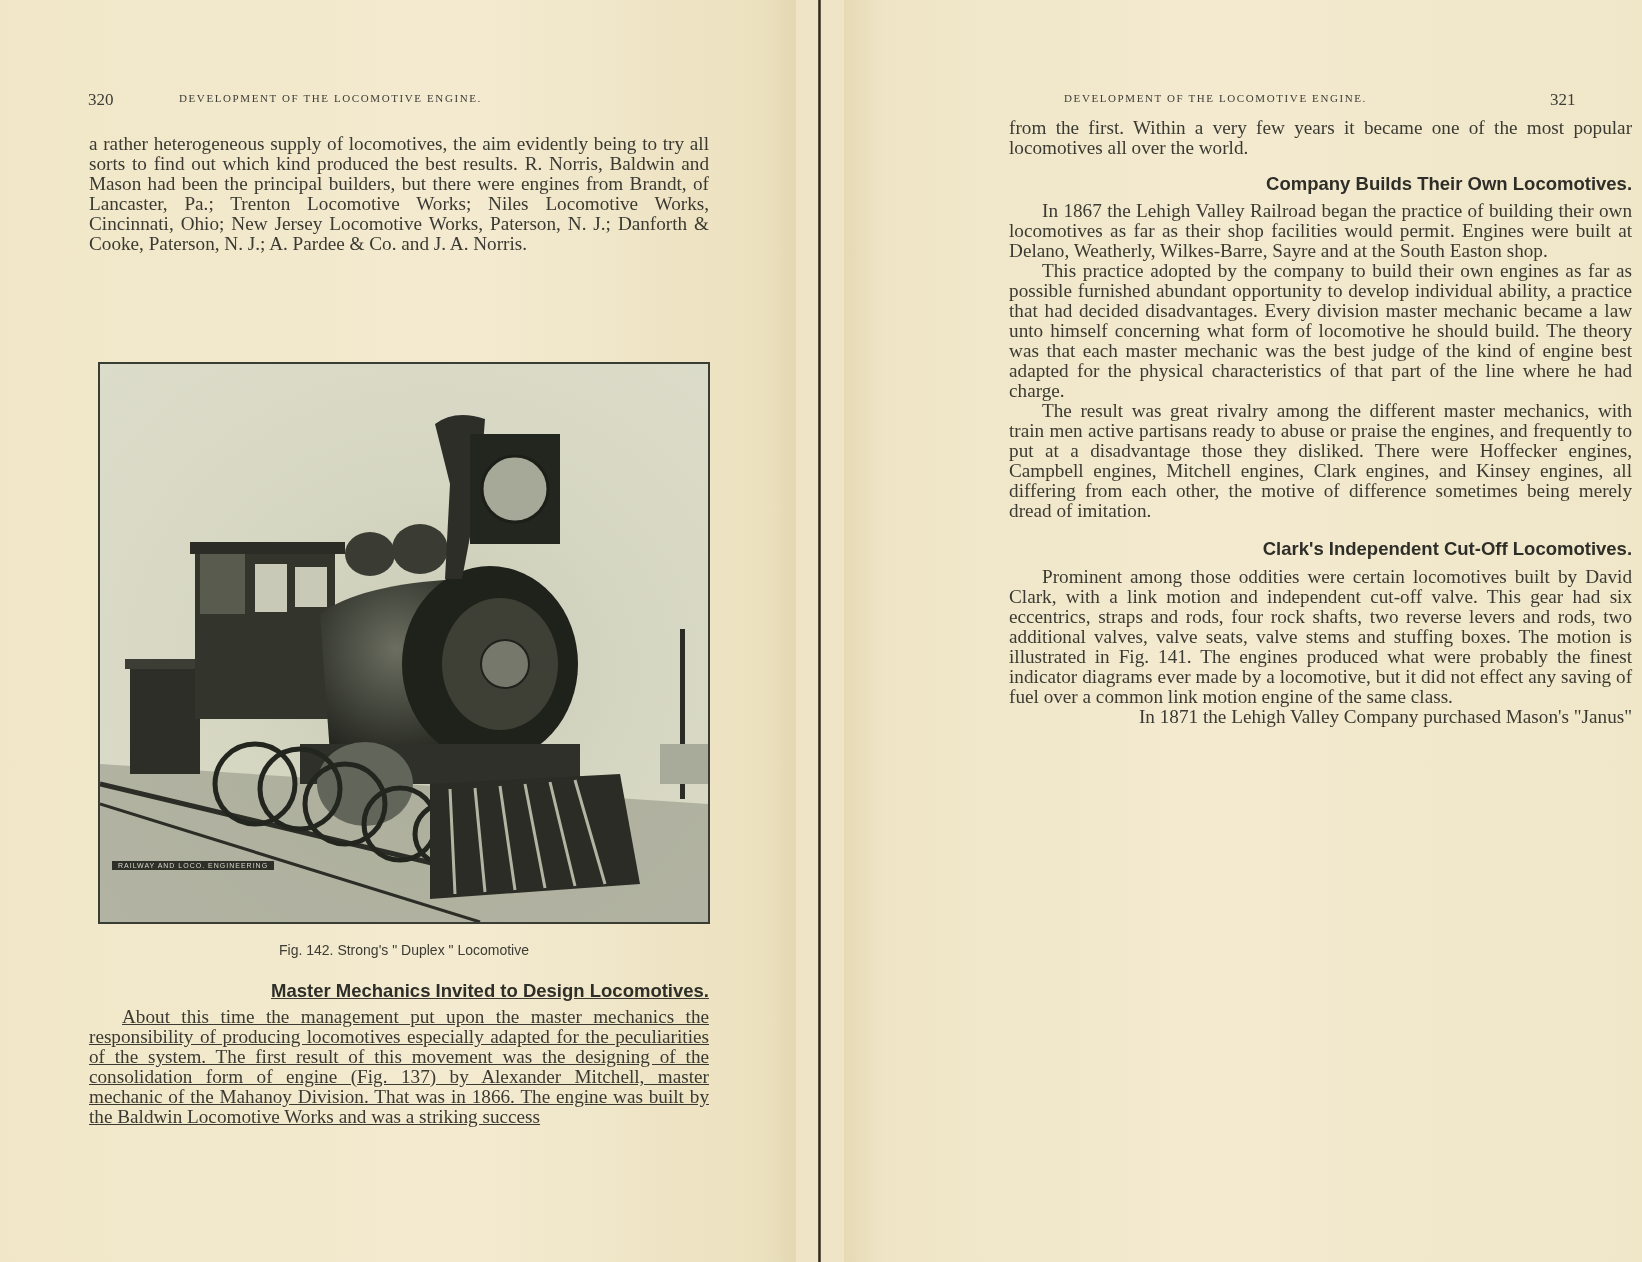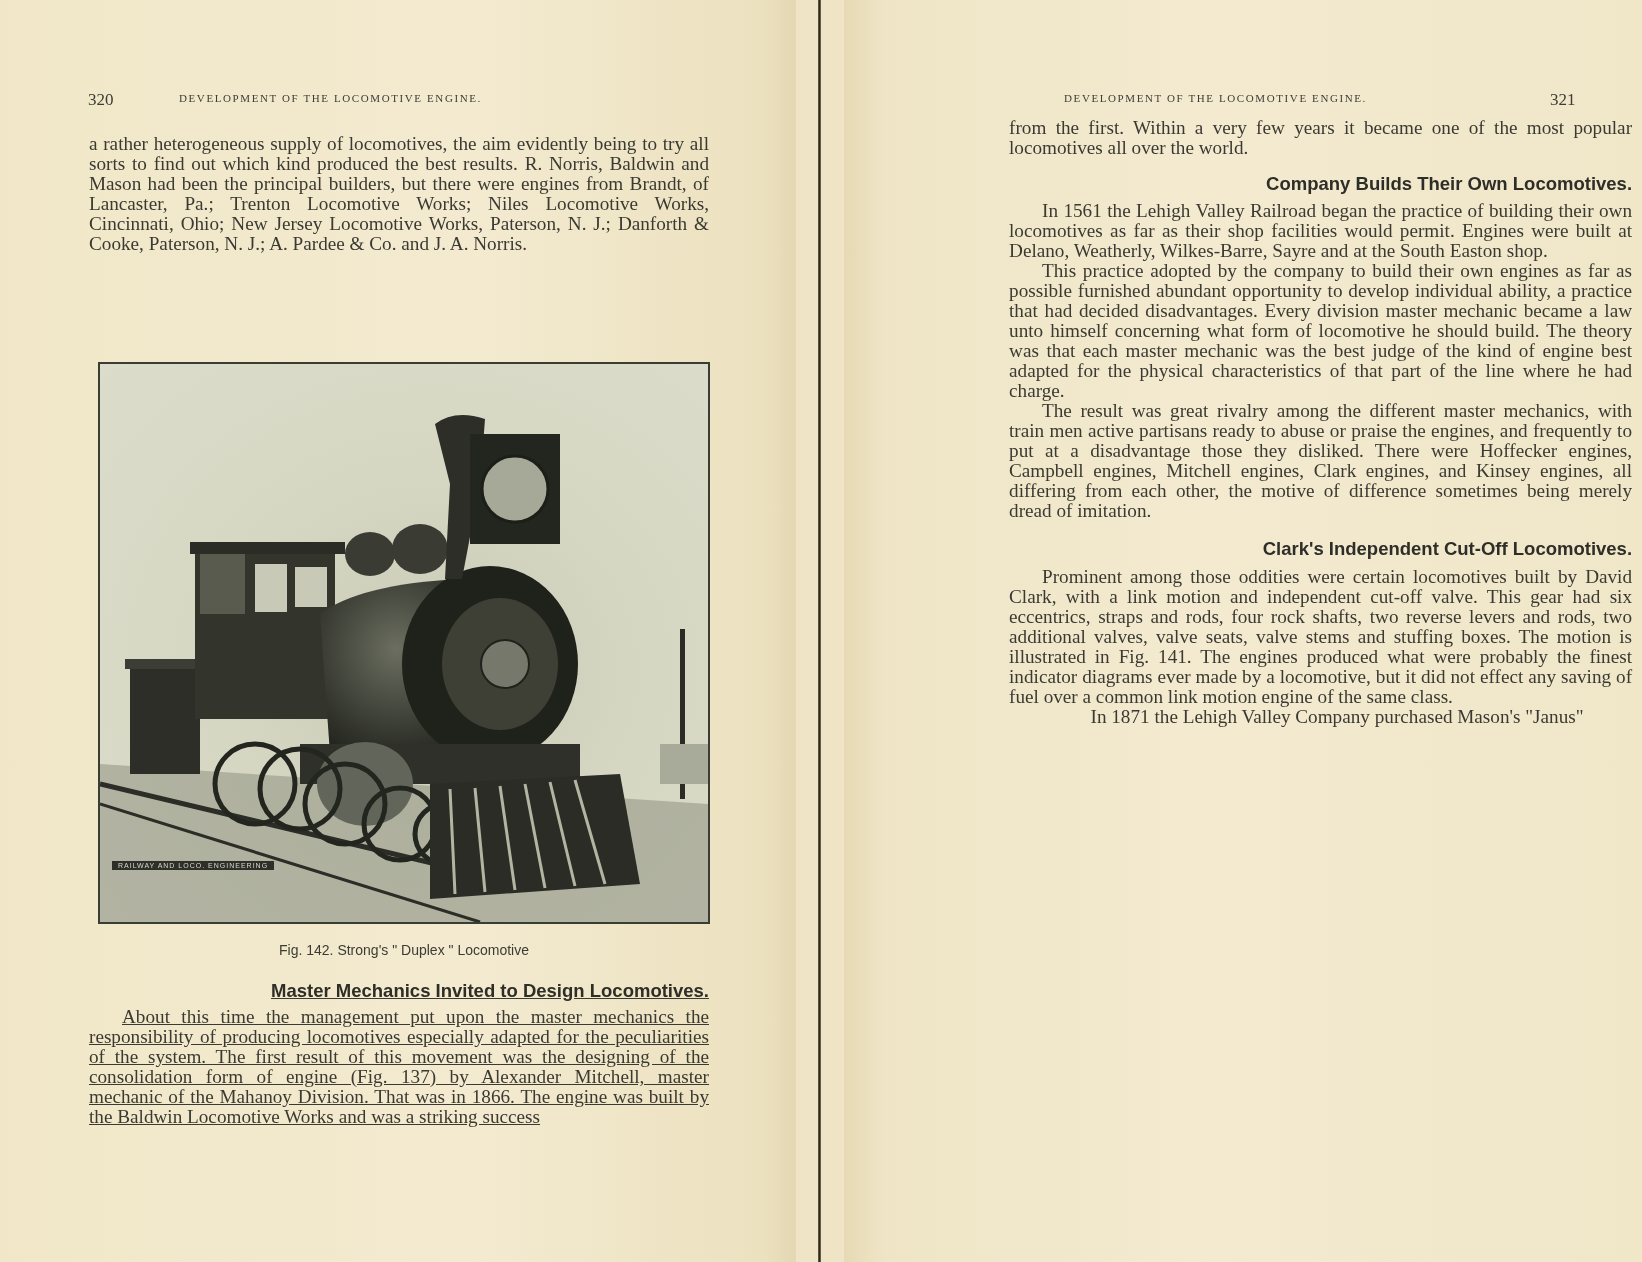--- a/index.html
+++ b/index.html
@@ -134,24 +134,24 @@
   </div>
 
   <div class="page right">
     <span class="running-head" style="left:220px;">DEVELOPMENT OF THE LOCOMOTIVE ENGINE.</span>
     <span class="folio" style="left:706px;">321</span>
 
     <div class="text-block" style="left:117px; top:118px; width:623px;margin-left:48px;">
       <p>from the first.  Within a very few years it became one of the most popular locomotives all over the world.</p>
 
       <p class="heading" style="margin-top:16px; margin-bottom:7px;">Company Builds Their Own Locomotives.</p>
-      <p class="indent">In 1561 the Lehigh Valley Railroad began the practice of building their own locomotives as far as their shop facilities would permit.  Engines were built at Delano, Weatherly, Wilkes-Barre, Sayre and at the South Easton shop.</p>
+      <p class="indent">In 1867 the Lehigh Valley Railroad began the practice of building their own locomotives as far as their shop facilities would permit.  Engines were built at Delano, Weatherly, Wilkes-Barre, Sayre and at the South Easton shop.</p>
       <p class="indent">This practice adopted by the company to build their own engines as far as possible furnished abundant opportunity to develop individual ability, a practice that had decided disadvantages.  Every division master mechanic became a law unto himself concerning what form of locomotive he should build.  The theory was that each master mechanic was the best judge of the kind of engine best adapted for the physical characteristics of that part of the line where he had charge.</p>
       <p class="indent">The result was great rivalry among the different master mechanics, with train men active partisans ready to abuse or praise the engines, and frequently to put at a disadvantage those they disliked.  There were Hoffecker engines, Campbell engines, Mitchell engines, Clark engines, and Kinsey engines, all differing from each other, the motive of difference sometimes being merely dread of imitation.</p>
 
       <p class="heading" style="margin-top:18px; margin-bottom:8px;">Clark's Independent Cut-Off Locomotives.</p>
       <p class="indent">Prominent among those oddities were certain locomotives built by David Clark, with a link motion and independent cut-off valve.  This gear had six eccentrics, straps and rods, four rock shafts, two reverse levers and rods, two additional valves, valve seats, valve stems and stuffing boxes.  The motion is illustrated in Fig. 141.  The engines produced what were probably the finest indicator diagrams ever made by a locomotive, but it did not effect any saving of fuel over a common link motion engine of the same class.</p>
-      <p class="indent" style="text-align:center;">In 1871 the Lehigh Valley Company purchased Mason's "Janus"</p>
+      <p class="indent" style="text-align:right;">In 1871 the Lehigh Valley Company purchased Mason's "Janus"</p>
     </div>
   </div>
 
   <div class="gutter"></div>
 </div>
 
 </body></html>

